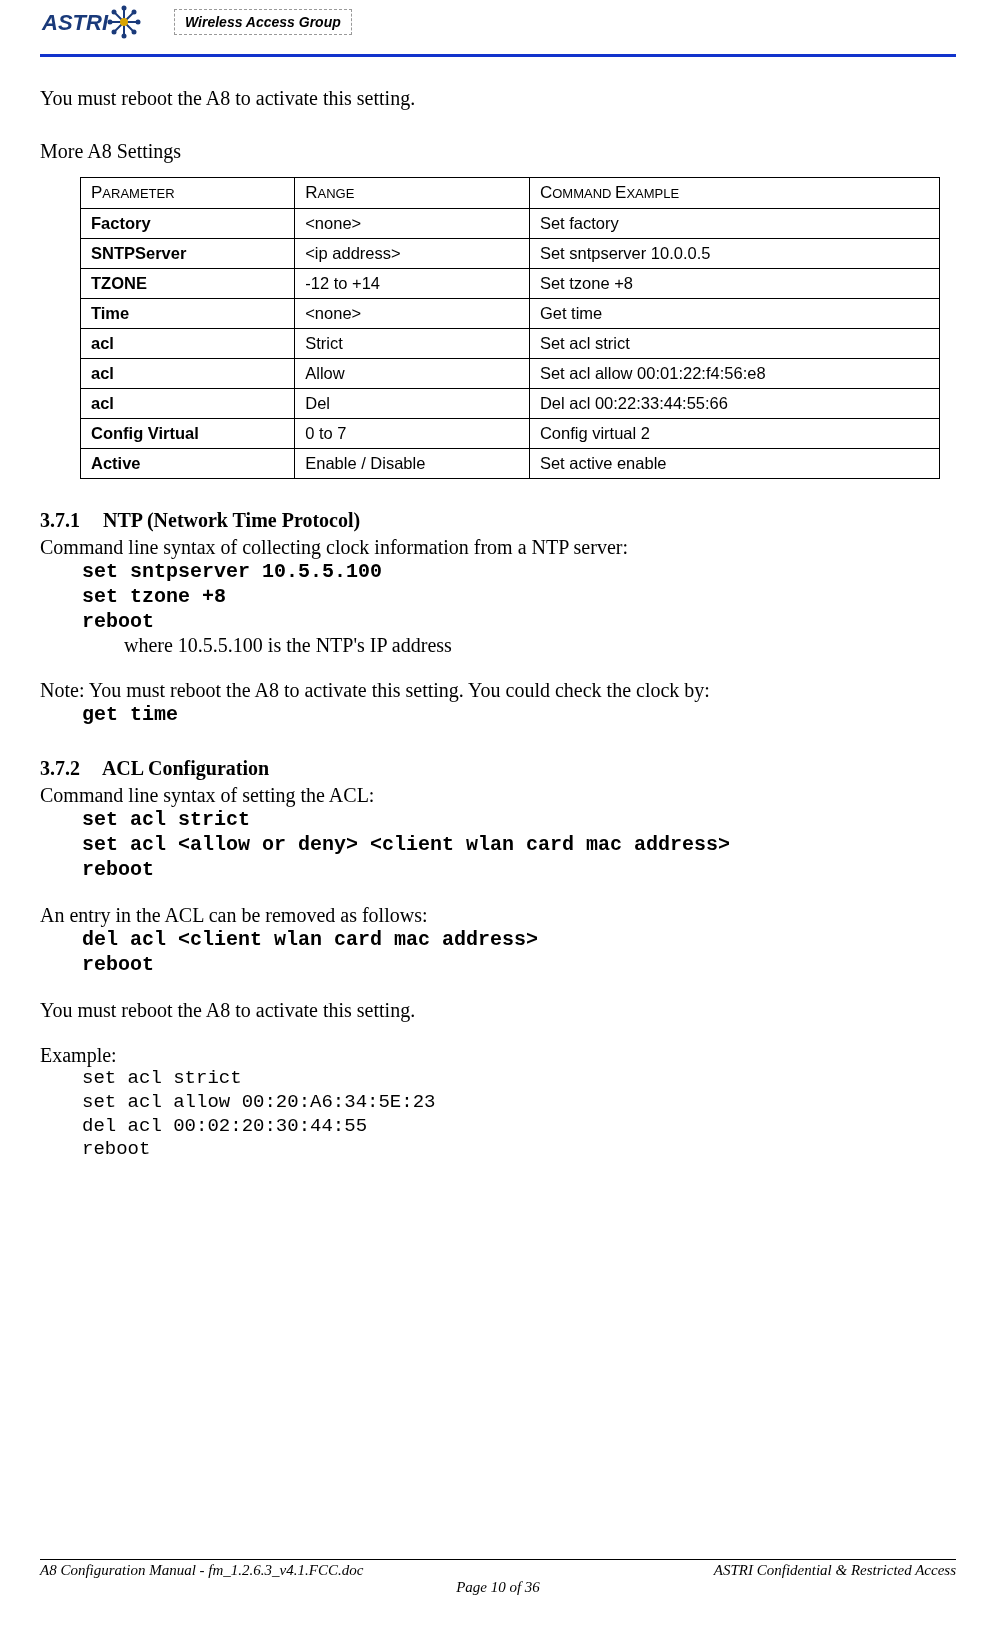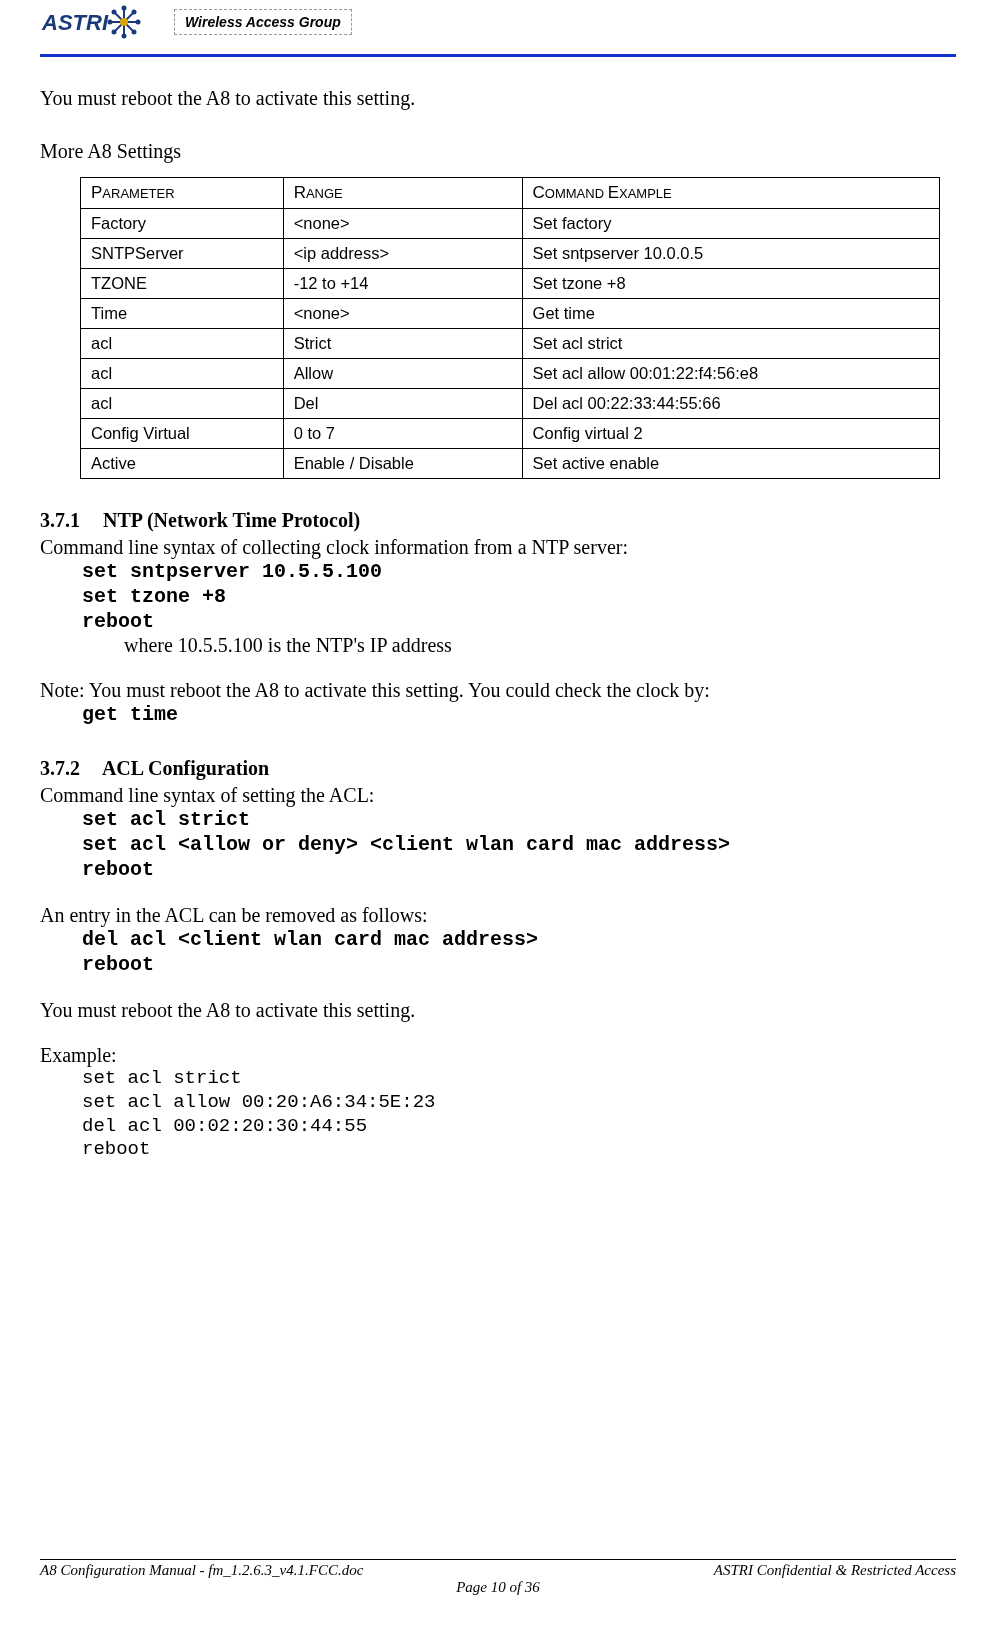--- a/index.html
+++ b/index.html
@@ -96,21 +96,21 @@
       font-weight: normal;
       font-family: Arial, sans-serif;
     }
     table.param-table th .first-letter {
       font-size: 17px;
     }
     table.param-table th .rest {
       font-size: 13px;
     }
     table.param-table td.param-name {
-      font-weight: normal;
+      font-weight: bold;
     }
     .indent-block {
       margin-left: 42px;
     }
     .cmd {
       font-family: "Courier New", monospace;
       font-weight: bold;
       font-size: 20px;
       line-height: 1.25;
       white-space: pre;

